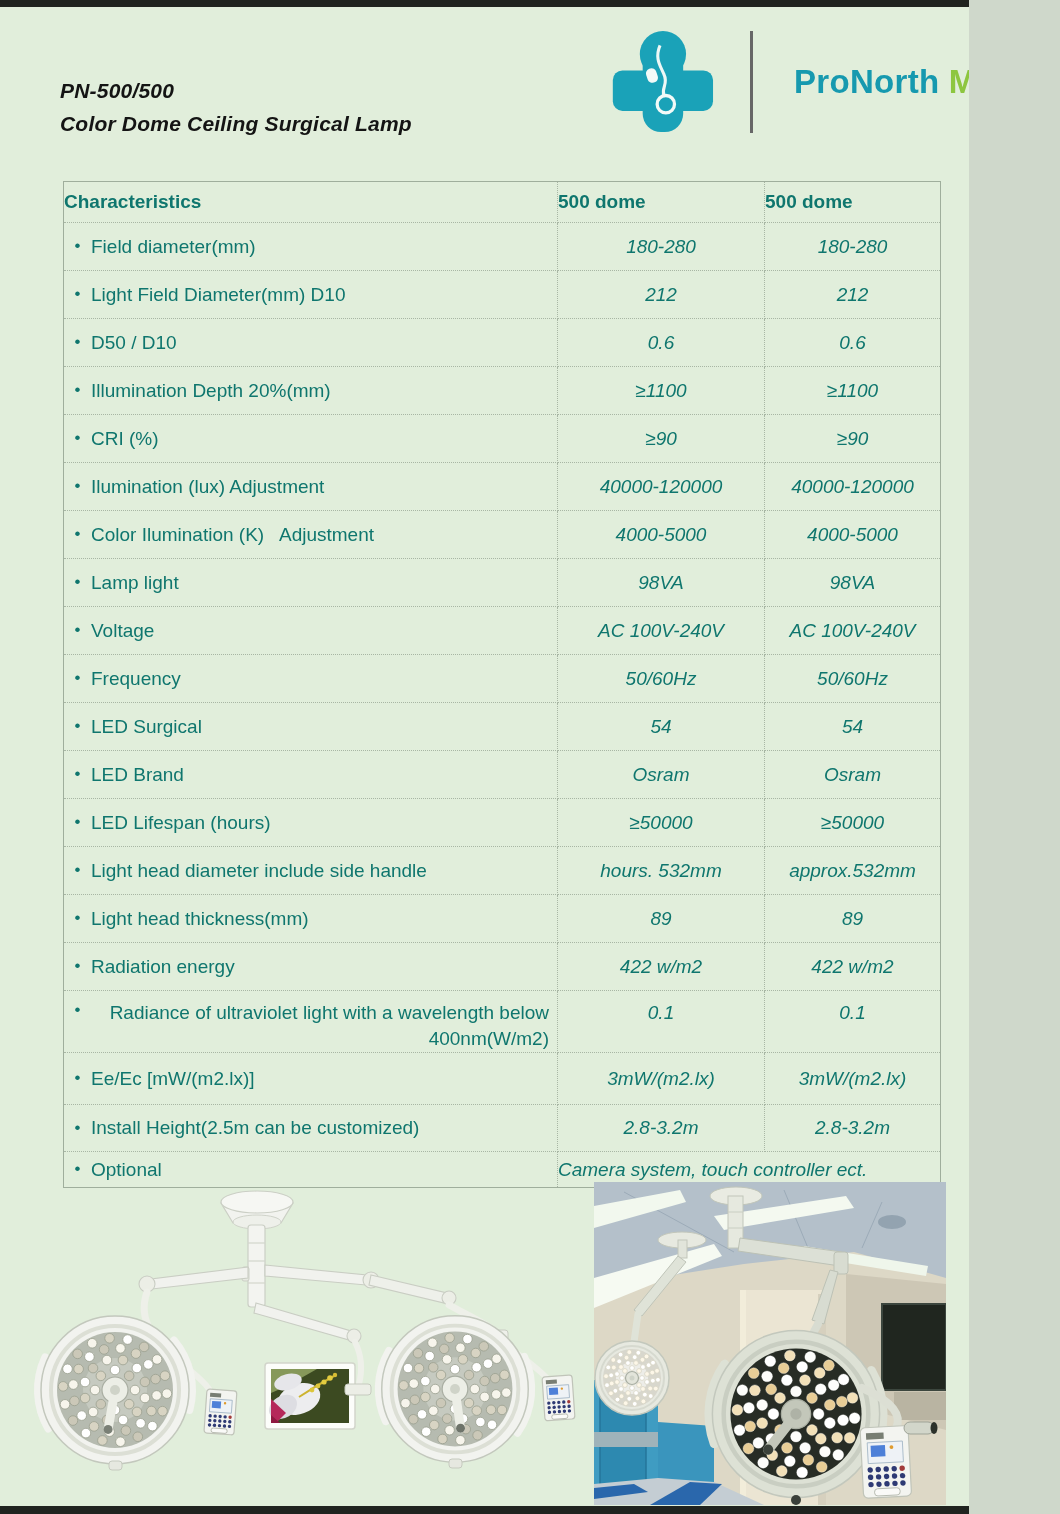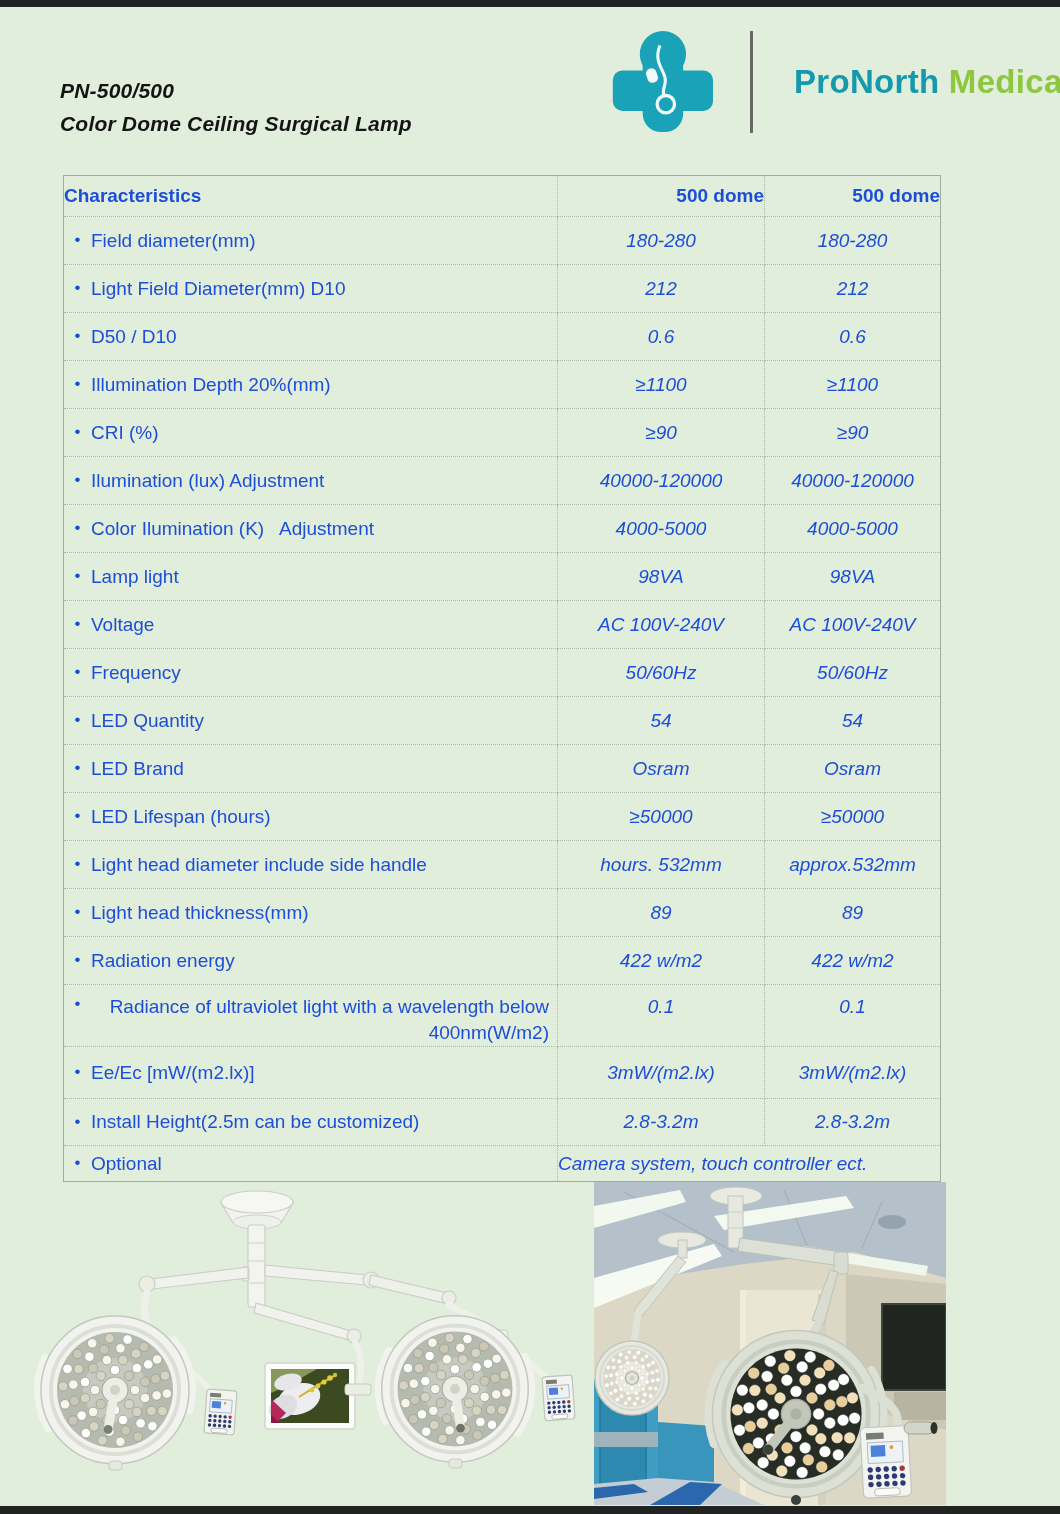--- a/index.html
+++ b/index.html
@@ -1,35 +1,35 @@
 <!DOCTYPE html>
 <html><head>
 <meta charset="utf-8">
 <style>
   html,body{margin:0;padding:0;background:#cfd8cb;}
-  .page{position:relative;width:1060px;height:1514px;background:#e1eedb;overflow:hidden;
+  .page{position:relative;width:969px;height:1514px;background:#e1eedb;overflow:hidden;
         font-family:"Liberation Sans",sans-serif;}
   .bar-top{position:absolute;left:0;top:0;width:1060px;height:7px;background:#20231f;}
   .bar-bottom{position:absolute;left:0;bottom:0;width:1060px;height:8px;background:#20231f;}
 
   .title{position:absolute;left:60px;top:74px;font-style:italic;font-weight:bold;
          color:#141414;font-size:21px;line-height:33px;letter-spacing:.2px;}
 
   .logo{position:absolute;left:608px;top:24px;height:116px;display:flex;align-items:center;gap:26px;}
   .logo-divider{width:3px;height:102px;background:#676767;margin:0 15px 0 10px;}
   .logo-text{font-size:33px;font-weight:bold;letter-spacing:.3px;white-space:nowrap;}
   .logo-pro{color:#1699af;}
   .logo-med{color:#8dc63f;}
 
-  table.spec{position:absolute;left:63px;top:175px;width:877px;border-collapse:collapse;
-             table-layout:fixed;color:#1d4ed8;font-size:19px;border:1px solid #9fae9c;padding-left:44px;}
+  table.spec{position:absolute;left:63px;top:181px;width:877px;border-collapse:collapse;
+             table-layout:fixed;color:#0f766e;font-size:19px;border:1px solid #9fae9c;padding-left:44px;}
   table.spec th,table.spec td{border:1px dotted #a8b6a4;padding:0;vertical-align:middle;}
   tr.hdr{height:41px;}
   .th-label{text-align:left;padding-left:35px;font-weight:bold;font-size:19px;}
-  .th-val{text-align:right;font-weight:bold;font-size:19px;}
+  .th-val{text-align:left;font-weight:bold;font-size:19px;}
   tbody.rows tr{height:48px;}
   tbody.rows tr.radiance{height:62px;}
   tbody.rows tr.eeec{height:52px;}
   tbody.rows tr.install{height:47px;}
   tbody.rows tr.optional{height:36px;}
   .row-flex{display:flex;align-items:center;}
   tr.radiance .row-flex{align-items:flex-start;padding-top:9px;}
   tr.radiance td{vertical-align:top;}
   tr.radiance .c-val{padding-top:11px;}
   .bullet{flex:0 0 27px;text-align:center;font-size:17px;}
@@ -175,21 +175,21 @@
           <span class="label-text">Frequency</span>
         </div>
       </td>
       <td class="c-val v1">50/60Hz</td>
       <td class="c-val v2">50/60Hz</td>
     </tr>
         <tr>
       <td>
         <div class="row-flex">
           <span class="bullet">•</span>
-          <span class="label-text">LED Quantity</span>
+          <span class="label-text">LED Surgical</span>
         </div>
       </td>
       <td class="c-val v1">54</td>
       <td class="c-val v2">54</td>
     </tr>
         <tr>
       <td>
         <div class="row-flex">
           <span class="bullet">•</span>
           <span class="label-text">LED Brand</span>

